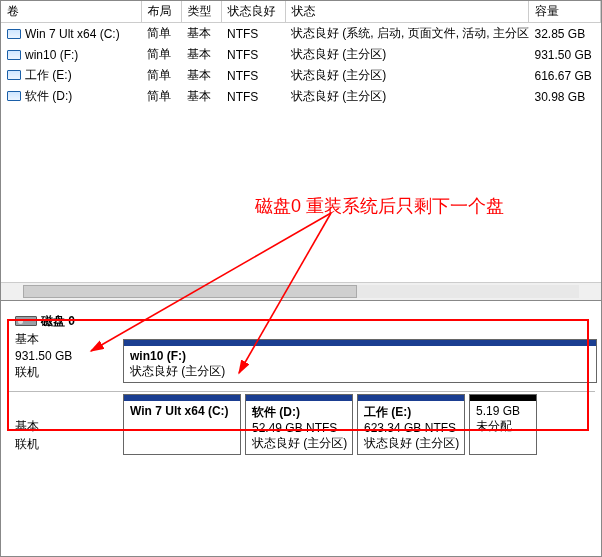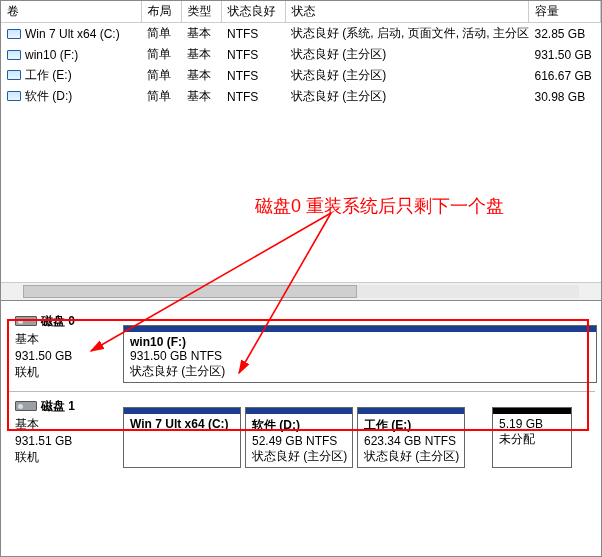--- a/index.html
+++ b/index.html
@@ -105,51 +105,48 @@
           <div class="disk-head">
             <div><span class="disk-icon"></span><b>磁盘 0</b></div>
             <div class="line">基本</div>
             <div class="line">931.50 GB</div>
             <div class="line">联机</div>
           </div>
           <div class="parts">
             <div class="part">
               <div class="cap"></div>
               <div class="title">win10  (F:)</div>
-              <div class="sub">931.50 GB NTFS</div>
               <div class="sub">状态良好 (主分区)</div>
             </div>
           </div>
         </div>
         <div class="sep"></div>
         <div class="disk-row disk1-parts">
           <div class="disk-head">
-            <div><span class="disk-icon"></span><b>磁盘 1</b></div>
             <div class="line">基本</div>
-            <div class="line">931.51 GB</div>
             <div class="line">联机</div>
           </div>
           <div class="parts">
             <div class="part" style="width: 118px;">
               <div class="cap"></div>
               <div class="title">Win 7 Ult x64  (C:)</div>
             </div>
             <div class="part" style="width: 108px;">
               <div class="cap"></div>
               <div class="title">软件  (D:)</div>
               <div class="sub">52.49 GB NTFS</div>
               <div class="sub">状态良好 (主分区)</div>
             </div>
             <div class="part" style="width: 108px;">
               <div class="cap"></div>
               <div class="title">工作  (E:)</div>
               <div class="sub">623.34 GB NTFS</div>
               <div class="sub">状态良好 (主分区)</div>
             </div>
-            <div class="part unalloc" style="width: 80px; margin-left: 23px;">
+            <div class="part unalloc" style="width: 68px;">
               <div class="cap"></div>
               <div class="sub">5.19 GB</div>
               <div class="sub">未分配</div>
             </div>
           </div>
         </div>
       </div>
   </div>
 
   <div class="annot" style="left:254px;top:193px">磁盘0 重装系统后只剩下一个盘</div>

